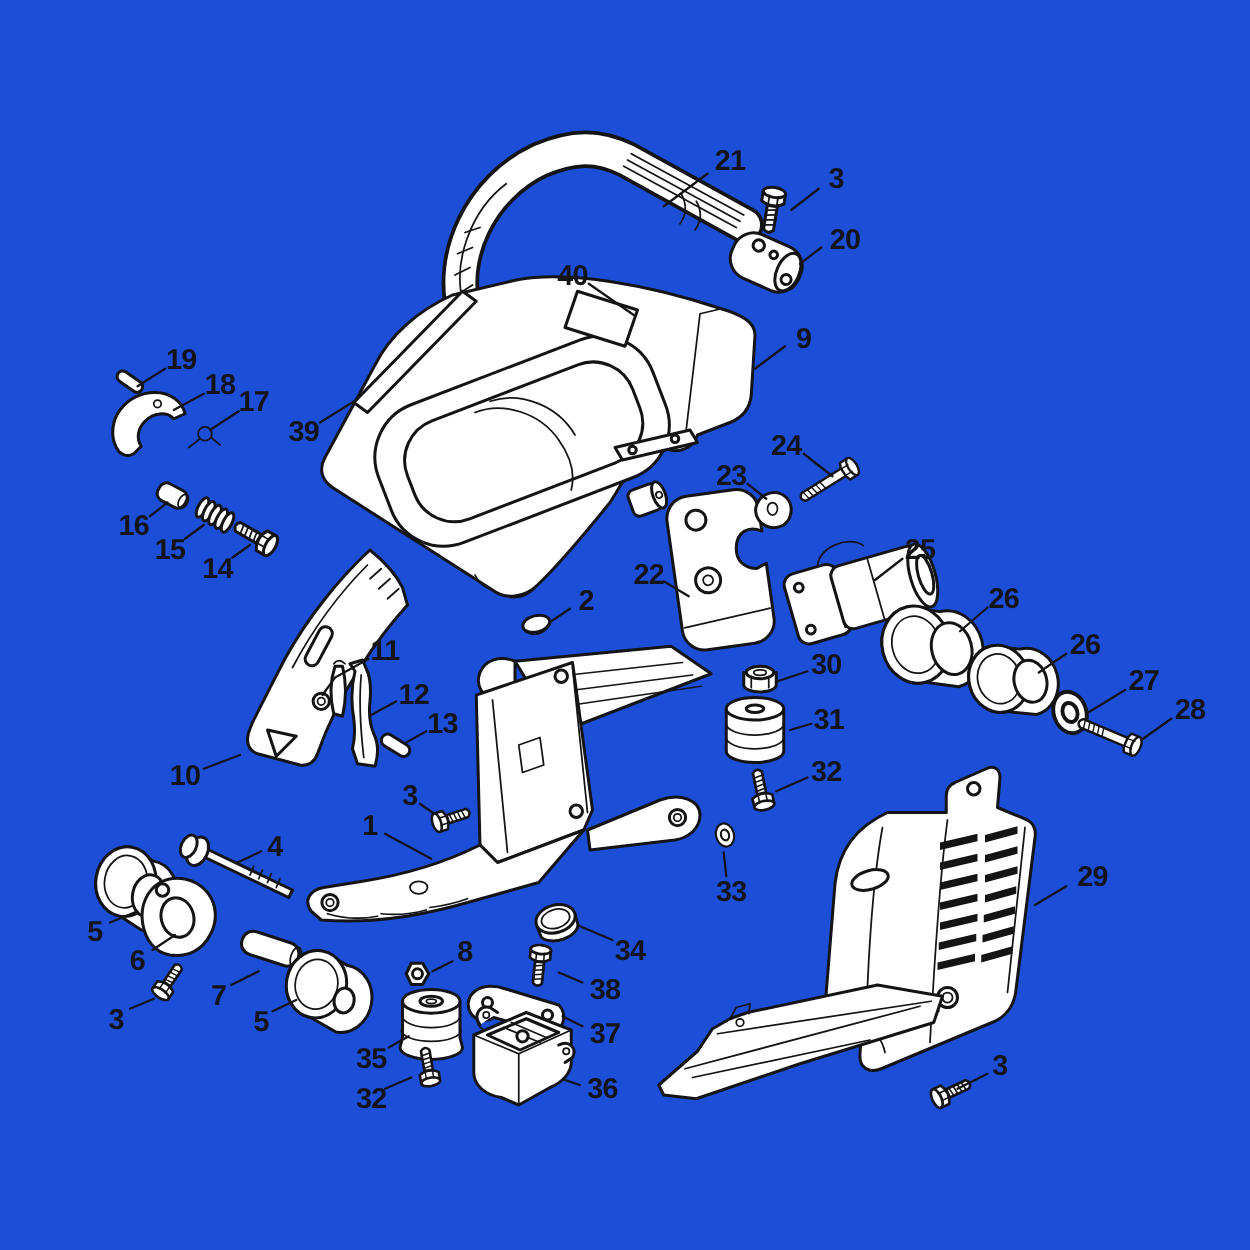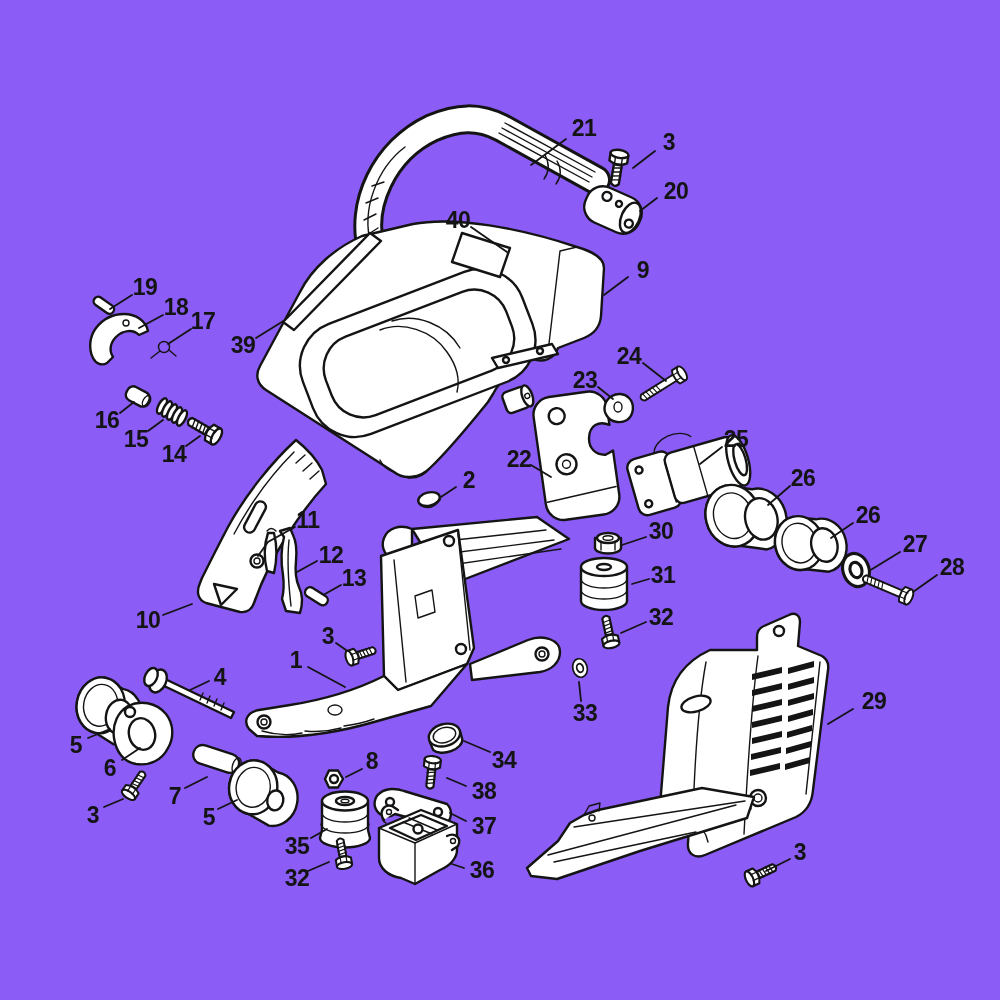--- a/index.html
+++ b/index.html
@@ -1,16 +1,16 @@
 <!DOCTYPE html>
 <html><head>
 <meta charset="utf-8">
 <style>
   html,body{margin:0;padding:0;background:#ffffff;}
-  .stage{width:1000px;height:1000px;position:relative;background:#8b5cf6;overflow:hidden;}
+  .stage{width:1000px;height:1000px;position:relative;background:#1d4ed8;overflow:hidden;}
   svg{display:block;}
   .fw{fill:#ffffff;stroke:#141414;stroke-width:2.4;stroke-linejoin:round;stroke-linecap:round;}
   .thin{fill:none;stroke:#141414;stroke-width:1.4;stroke-linejoin:round;stroke-linecap:round;}
   .dark{fill:#141414;stroke:none;}
   .leader{fill:none;stroke:#141414;stroke-width:1.8;stroke-linecap:round;}
   .plabel{font-family:"Liberation Sans","DejaVu Sans",sans-serif;font-weight:700;font-size:23px;fill:#141414;text-anchor:middle;dominant-baseline:central;letter-spacing:-0.5px;}
 </style>
 </head>
 <body>
 

